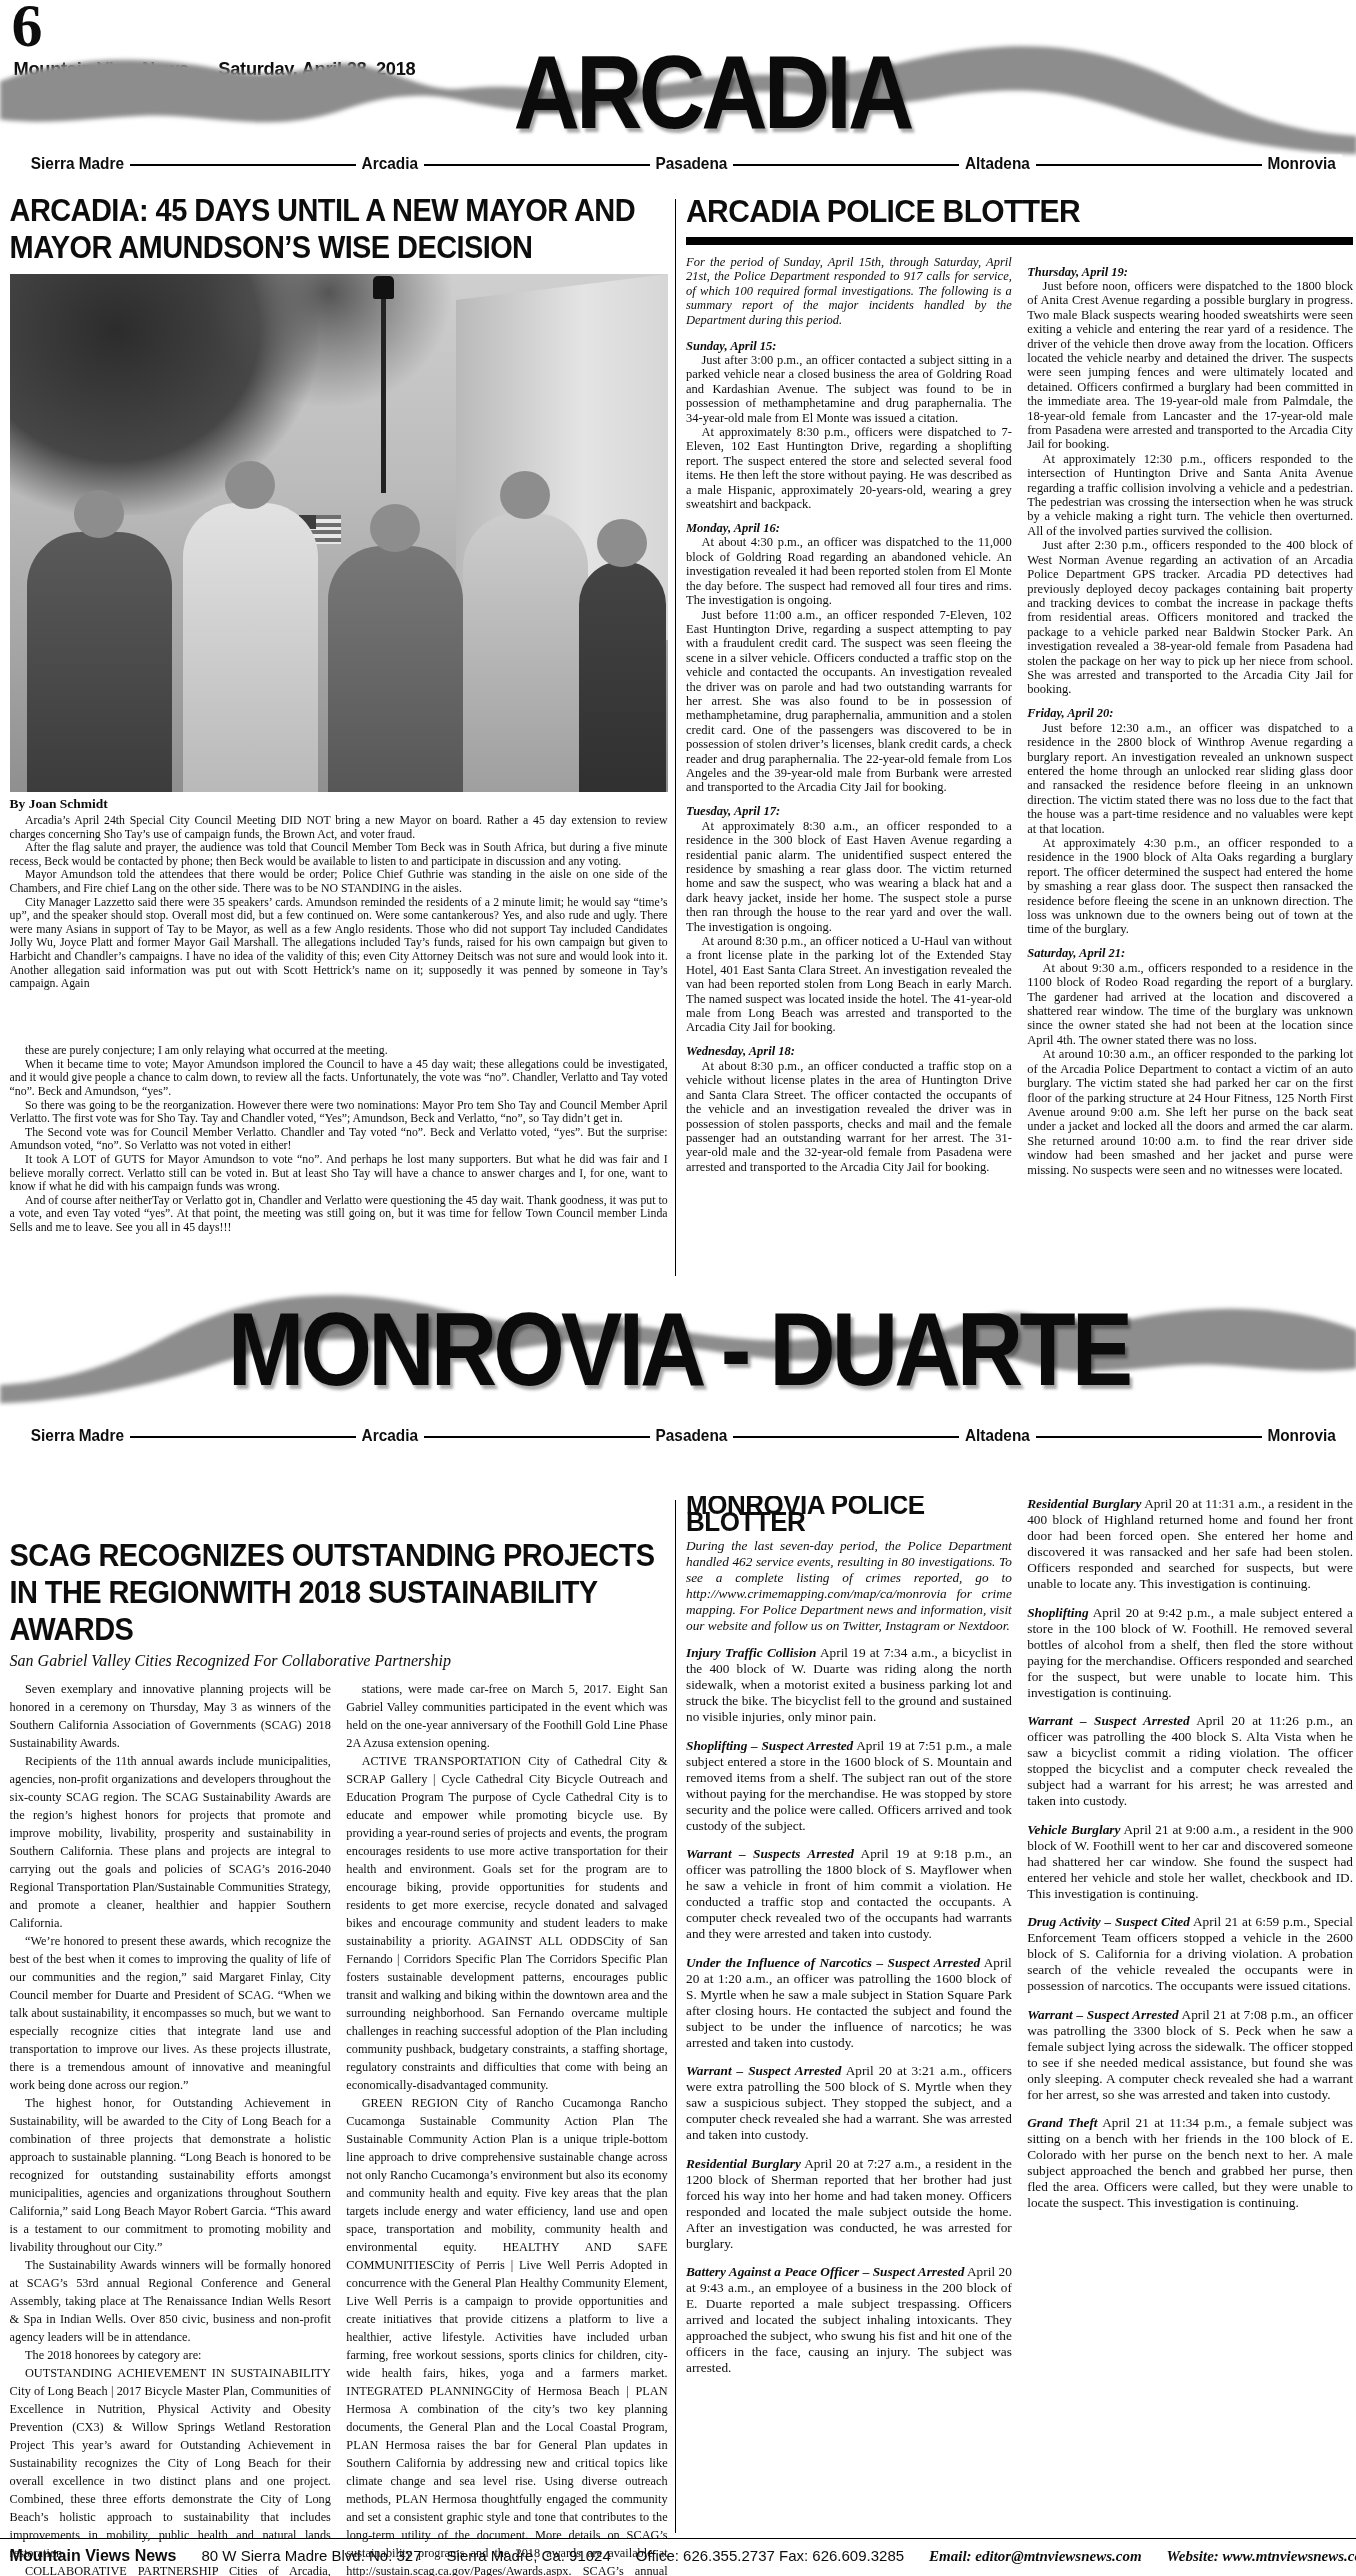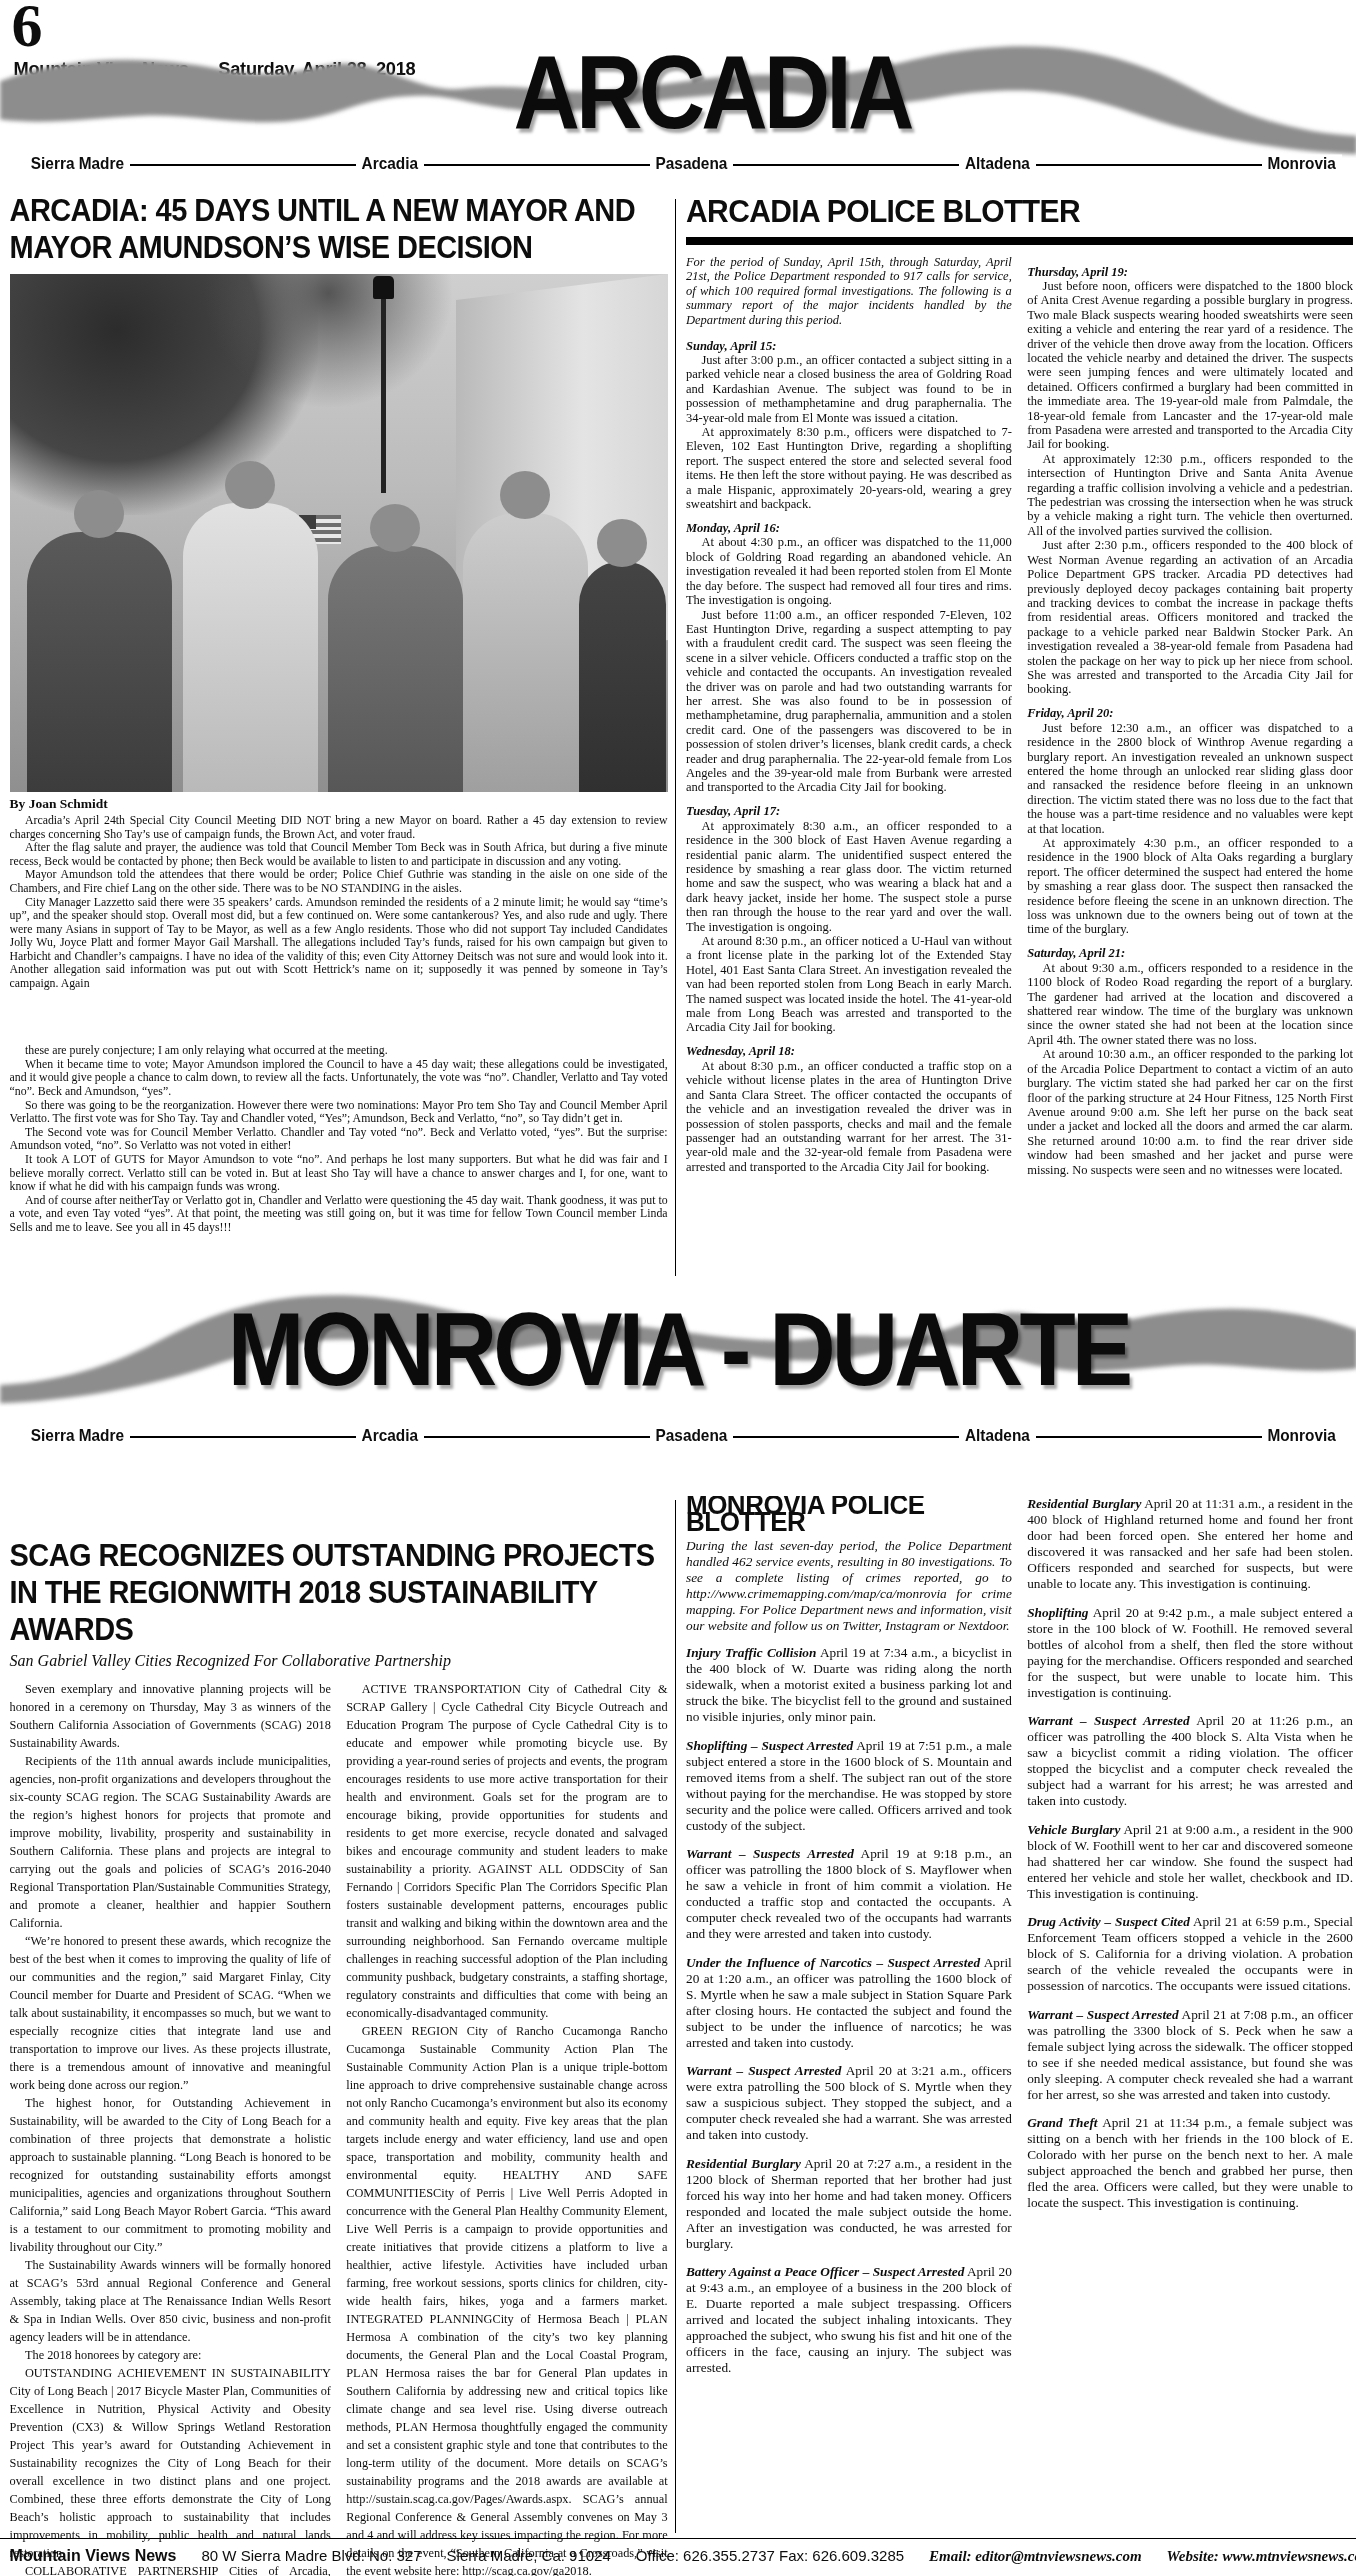--- a/index.html
+++ b/index.html
@@ -26,21 +26,21 @@
           border-top:2.4px solid #000;}
   .city{position:relative;background:#fff;padding:0 5.8px;font-family:"Liberation Sans",sans-serif;
         font-weight:bold;font-size:15.4px;letter-spacing:0;transform:scaleY(1.05);}
 
   
   .headline{font-family:"Liberation Sans",sans-serif;font-weight:800;font-size:29px;
             line-height:1.2;letter-spacing:-0.6px;margin:0;transform:scaleY(1.05);
             transform-origin:top left;}
   .subhead{font-style:italic;font-size:16px;margin:9.6px 0 0 0;}
   .byline{font-weight:bold;font-size:13.5px;margin:3.9px 0 1.9px 0;}
-  .cols2{display:flex;gap:15.4px;overflow:hidden;justify-content:flex-end;}
+  .cols2{display:flex;gap:15.4px;overflow:hidden;}
   .cols2 .col{flex:1;min-width:0;}
   .body-text p{margin:0;text-align:justify;text-indent:15.4px;}
   .intro{font-style:italic;text-align:justify;margin:0 0 11.6px 0 !important;text-indent:0 !important;}
   .day-head{font-weight:bold;font-style:italic;margin:9.6px 0 0 0 !important;
             text-indent:0 !important;text-align:left !important;}
   .thickbar{height:8.7px;background:#000;margin:7.7px 0 9.6px 0;}
   .vrule{position:absolute;width:1px;background:#000;}
 
   
   .arc-left{position:absolute;left:9.6px;top:193px;width:658px;}
@@ -264,20 +264,21 @@
           <p>Recipients of the 11th annual awards include municipalities, agencies, non-profit organizations and developers throughout the six-county SCAG region. The SCAG Sustainability Awards are the region’s highest honors for projects that promote and improve mobility, livability, prosperity and sustainability in Southern California. These plans and projects are integral to carrying out the goals and policies of SCAG’s 2016-2040 Regional Transportation Plan/Sustainable Communities Strategy, and promote a cleaner, healthier and happier Southern California.</p>
           <p>“We’re honored to present these awards, which recognize the best of the best when it comes to improving the quality of life of our communities and the region,” said Margaret Finlay, City Council member for Duarte and President of SCAG. “When we talk about sustainability, it encompasses so much, but we want to especially recognize cities that integrate land use and transportation to improve our lives. As these projects illustrate, there is a tremendous amount of innovative and meaningful work being done across our region.”</p>
           <p>The highest honor, for Outstanding Achievement in Sustainability, will be awarded to the City of Long Beach for a combination of three projects that demonstrate a holistic approach to sustainable planning. “Long Beach is honored to be recognized for outstanding sustainability efforts amongst municipalities, agencies and organizations throughout Southern California,” said Long Beach Mayor Robert Garcia. “This award is a testament to our commitment to promoting mobility and livability throughout our City.”</p>
           <p>The Sustainability Awards winners will be formally honored at SCAG’s 53rd annual Regional Conference and General Assembly, taking place at The Renaissance Indian Wells Resort &amp; Spa in Indian Wells. Over 850 civic, business and non-profit agency leaders will be in attendance.</p>
           <p>The 2018 honorees by category are:</p>
           <p>OUTSTANDING ACHIEVEMENT IN SUSTAINABILITY City of Long Beach | 2017 Bicycle Master Plan, Communities of Excellence in Nutrition, Physical Activity and Obesity Prevention (CX3) &amp; Willow Springs Wetland Restoration Project This year’s award for Outstanding Achievement in Sustainability recognizes the City of Long Beach for their overall excellence in two distinct plans and one project. Combined, these three efforts demonstrate the City of Long Beach’s holistic approach to sustainability that includes improvements in mobility, public health and natural lands restoration.</p>
           <p>COLLABORATIVE PARTNERSHIP Cities of Arcadia, Azusa, Duarte, Irwindale, Monrovia, San Marino, South Pasadena and La Metro | 626 Golden Streets Modeled after the thousands of “ciclovia” events that have been staged in cities around the world, 626 Golden Streets temporarily closed off stretches of roadway from South Pasadena to Azusa for people to walk, jog, skate, bike, run and play. Over 18 miles of streets, linking 6 Metro Gold Line</p>
         </div>
       <div class="col">
 
+      <p>stations, were made car-free on March 5, 2017. Eight San Gabriel Valley communities participated in the event which was held on the one-year anniversary of the Foothill Gold Line Phase 2A Azusa extension opening.</p>
           <p>ACTIVE TRANSPORTATION City of Cathedral City &amp; SCRAP Gallery | Cycle Cathedral City Bicycle Outreach and Education Program The purpose of Cycle Cathedral City is to educate and empower while promoting bicycle use. By providing a year-round series of projects and events, the program encourages residents to use more active transportation for their health and environment. Goals set for the program are to encourage biking, provide opportunities for students and residents to get more exercise, recycle donated and salvaged bikes and encourage community and student leaders to make sustainability a priority. AGAINST ALL ODDSCity of San Fernando | Corridors Specific Plan The Corridors Specific Plan fosters sustainable development patterns, encourages public transit and walking and biking within the downtown area and the surrounding neighborhood. San Fernando overcame multiple challenges in reaching successful adoption of the Plan including community pushback, budgetary constraints, a staffing shortage, regulatory constraints and difficulties that come with being an economically-disadvantaged community.</p>
           <p>GREEN REGION City of Rancho Cucamonga Rancho Cucamonga Sustainable Community Action Plan The Sustainable Community Action Plan is a unique triple-bottom line approach to drive comprehensive sustainable change across not only Rancho Cucamonga’s environment but also its economy and community health and equity. Five key areas that the plan targets include energy and water efficiency, land use and open space, transportation and mobility, community health and environmental equity. HEALTHY AND SAFE COMMUNITIESCity of Perris | Live Well Perris Adopted in concurrence with the General Plan Healthy Community Element, Live Well Perris is a campaign to provide opportunities and create initiatives that provide citizens a platform to live a healthier, active lifestyle. Activities have included urban farming, free workout sessions, sports clinics for children, city-wide health fairs, hikes, yoga and a farmers market. INTEGRATED PLANNINGCity of Hermosa Beach | PLAN Hermosa A combination of the city’s two key planning documents, the General Plan and the Local Coastal Program, PLAN Hermosa raises the bar for General Plan updates in Southern California by addressing new and critical topics like climate change and sea level rise. Using diverse outreach methods, PLAN Hermosa thoughtfully engaged the community and set a consistent graphic style and tone that contributes to the long-term utility of the document. More details on SCAG’s sustainability programs and the 2018 awards are available at http://sustain.scag.ca.gov/Pages/Awards.aspx. SCAG’s annual Regional Conference &amp; General Assembly convenes on May 3 and 4 and will address key issues impacting the region. For more details on the event, “Southern California at a Crossroads,” visit the event website here: http://scag.ca.gov/ga2018.</p>
         </div>
     </div>
   </div>
 
   <div class="mon-blotter">
     <div class="cols2 body-text">
       <div class="col">
         <h2 class="mon-head">MONROVIA POLICE BLOTTER</h2>

